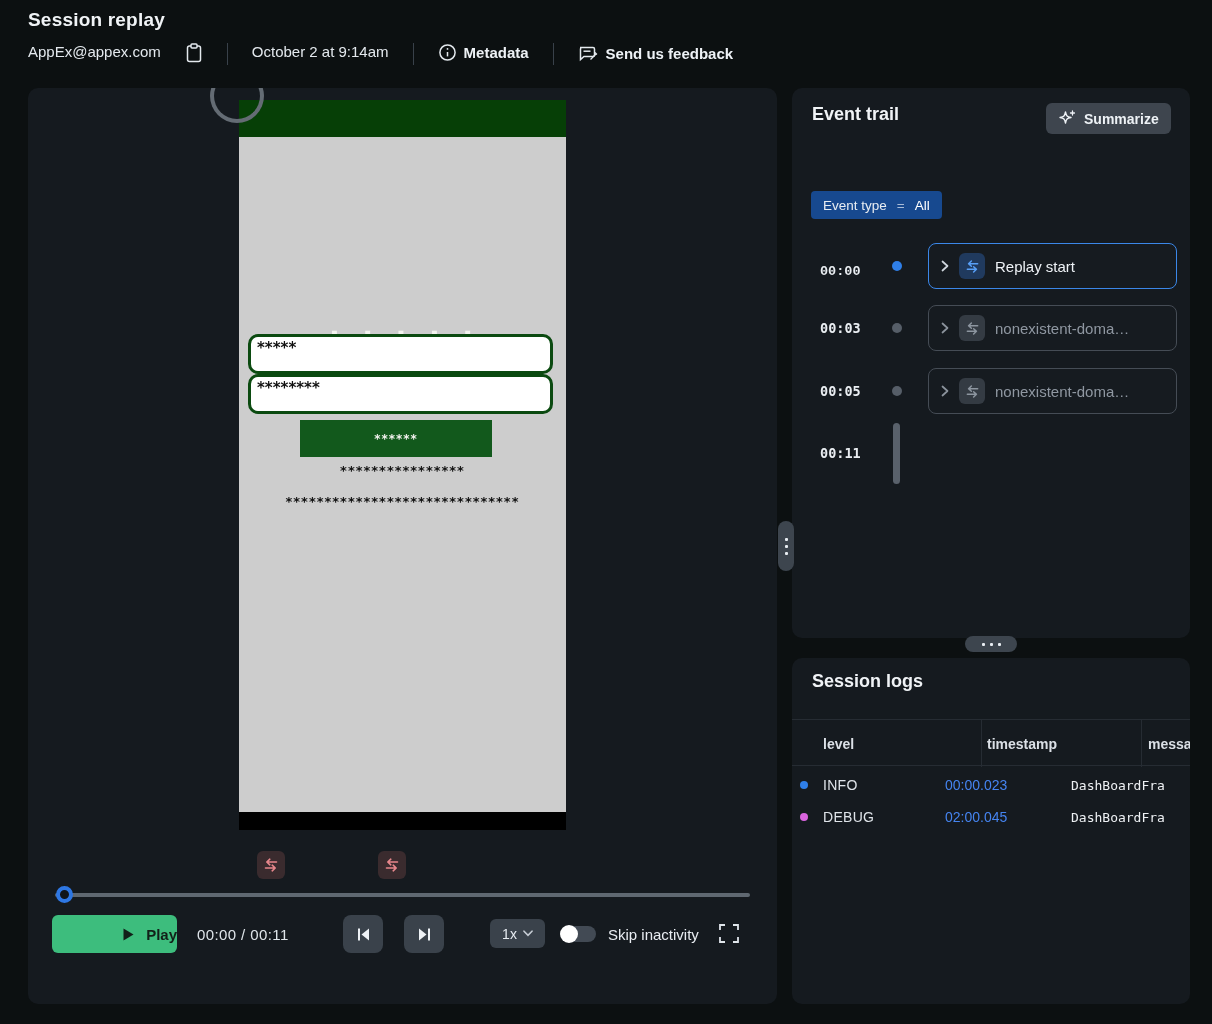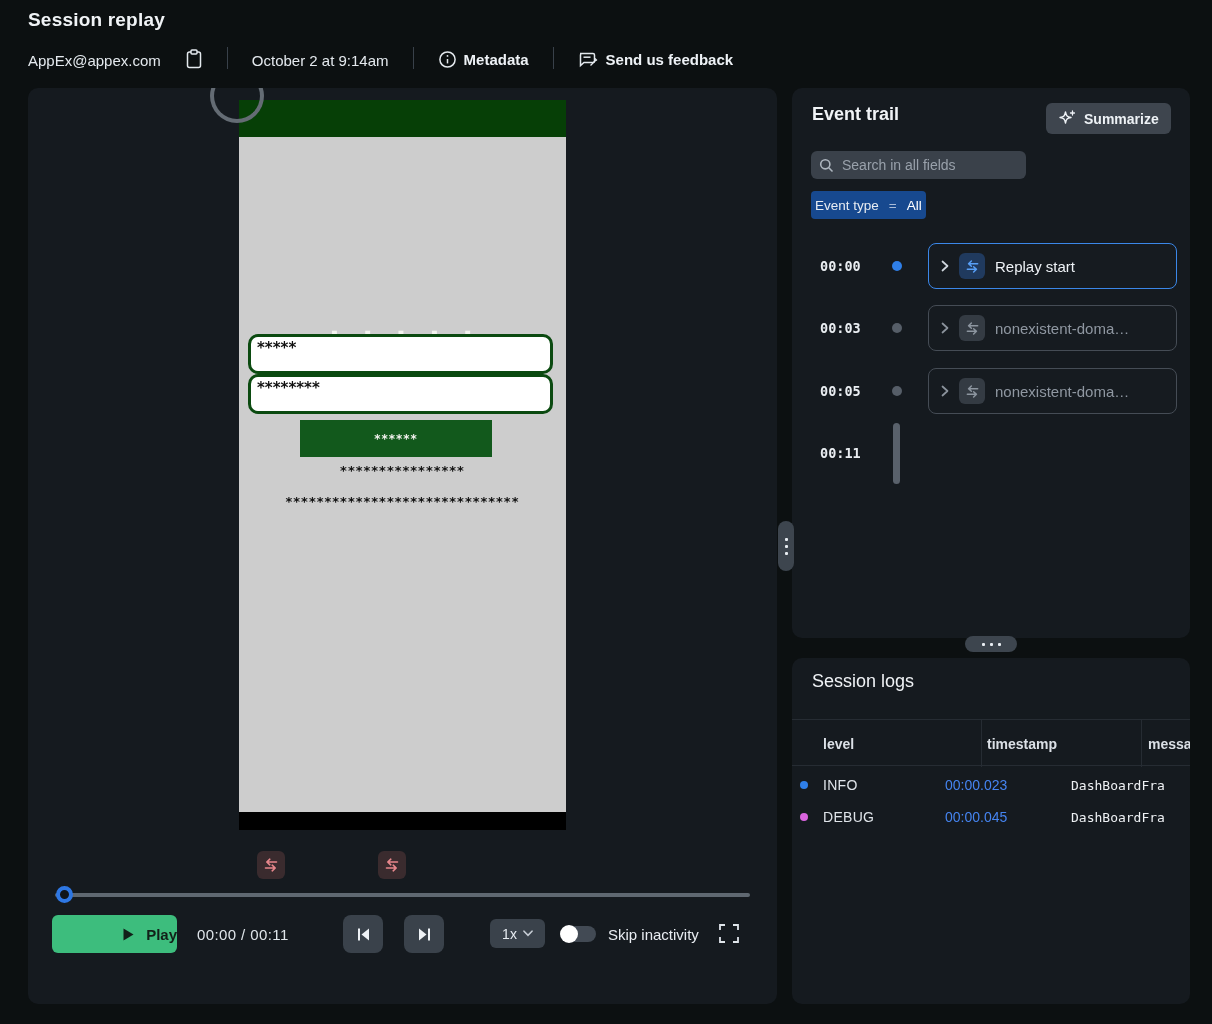--- a/index.html
+++ b/index.html
@@ -4,21 +4,21 @@
 <style>
   html,body{margin:0;padding:0;background:#0c1011;}
   *{box-sizing:border-box;}
   .root{position:relative;width:1212px;height:1024px;background:#0c1011;
         font-family:"Liberation Sans",sans-serif;color:#e8edf2;overflow:hidden;}
   .abs{position:absolute;}
   svg{display:block;}
 
   
   .page-title{left:28px;top:9px;font-size:19px;font-weight:700;color:#f0f3f6;letter-spacing:.2px;}
-  .meta-row{left:28px;top:43px;height:26px;display:flex;align-items:flex-end;gap:24px;font-size:15px;color:#e4e9ee;}
+  .meta-row{left:28px;top:43px;height:26px;display:flex;align-items:flex-start;gap:24px;font-size:15px;color:#e4e9ee;}
   .meta-sep{width:1px;height:22px;background:#39414a;}
   .meta-item{display:flex;align-items:center;gap:7px;}
   .meta-strong{font-weight:600;color:#eef2f6;}
   .icon-btn{cursor:pointer;}
 
   
   .panel{position:absolute;background:#151a1f;border-radius:10px;}
   .player-panel{left:28px;top:88px;width:749px;height:916px;overflow:hidden;}
   .event-panel{left:792px;top:88px;width:398px;height:550px;overflow:hidden;}
   .logs-panel{left:792px;top:658px;width:398px;height:346px;overflow:hidden;}
@@ -72,21 +72,21 @@
 
   
   .et-title{left:20px;top:16px;font-size:18px;font-weight:700;color:#f0f3f6;}
   .summarize-btn{left:254px;top:15px;height:31px;padding:0 12px;border-radius:6px;background:#3e454e;
                  display:flex;align-items:center;gap:8px;font-size:14px;font-weight:600;color:#eef2f6;cursor:pointer;}
   .search-box{left:19px;top:63px;width:215px;height:28px;border-radius:6px;background:#3a414a;
               display:flex;align-items:center;gap:6px;padding:0 8px;}
   .search-box input{flex:1;background:transparent;border:none;outline:none;
                     font-family:"Liberation Sans",sans-serif;font-size:14px;color:#dfe5ea;min-width:0;}
   .search-box input::placeholder{color:#99a1ab;}
-  .chip{left:19px;top:103px;height:28px;padding:0 4px;border-radius:4px;
+  .chip{left:19px;top:103px;height:28px;padding:0 12px;border-radius:4px;
         display:flex;align-items:center;gap:10px;font-size:13.5px;cursor:pointer;}
   .chip .op{color:#a9bcd8;}
   .chip .val{color:#fff;}
   .ev-time{left:28px;width:44px;font-family:"DejaVu Sans Mono","Liberation Mono",monospace;
            font-size:13.5px;font-weight:700;color:#e9edf1;}
   .ev-dot{left:100px;width:10px;height:10px;border-radius:50%;}
   .ev-dot.gray{background:#565e68;}
   .ev-bar{left:101px;top:335px;width:7px;height:61px;border-radius:3.5px;background:#59616b;}
   .ev-card{left:136px;width:249px;height:46px;border-radius:8px;border:1px solid #454c55;
            display:flex;align-items:center;gap:10px;padding:0 12px;cursor:pointer;background:#161b20;}
@@ -94,21 +94,21 @@
   .ev-chevron{color:#8b939c;flex:none;}
   .ev-card.selected .ev-chevron{color:#cfd6dd;}
   .ev-icon{flex:none;width:26px;height:26px;border-radius:6px;background:#343b43;color:#8d96a0;
            display:flex;align-items:center;justify-content:center;}
   .ev-icon.blue{background:#203a5e;color:#58a0f8;}
   .ev-label{font-size:15px;color:#8f97a1;white-space:nowrap;overflow:hidden;text-overflow:ellipsis;}
   .ev-label.bright{color:#eef2f6;}
   .ev-label.light{color:#c6ccd3;}
 
   
-  .logs-title{left:20px;top:13px;font-size:18px;font-weight:400;color:#f0f3f6;}
+  .logs-title{left:20px;top:13px;font-size:18px;font-weight:700;color:#f0f3f6;}
   .logs-header{left:0;top:61px;width:398px;height:47px;border-top:1px solid #262c33;border-bottom:1px solid #262c33;}
   .col-head{position:absolute;top:0;height:47px;display:flex;align-items:center;
             font-size:14px;font-weight:700;color:#dbe0e6;white-space:nowrap;}
   .col-sep{position:absolute;top:0;width:1px;height:47px;background:#262c33;}
   .log-row{left:0;width:398px;height:32px;}
   .log-dot{position:absolute;left:8px;top:12px;width:8px;height:8px;border-radius:50%;}
   .log-level{position:absolute;left:31px;top:0;height:32px;display:flex;align-items:center;
              font-size:14px;color:#dfe4e9;letter-spacing:.3px;}
   .log-ts{position:absolute;left:153px;top:0;height:32px;display:flex;align-items:center;
           font-size:14px;color:#4584f0;cursor:pointer;}
@@ -226,35 +226,28 @@
     <div class="abs et-title">Event trail</div>
 
     <div class="abs summarize-btn">
       <svg width="18" height="17" viewBox="0 0 18 17">
         <path d="M7.5 2 C8.3 6 9 6.7 13 7.5 C9 8.3 8.3 9 7.5 13 C6.7 9 6 8.3 2 7.5 C6 6.7 6.7 6 7.5 2 Z" fill="none" stroke="#eef2f6" stroke-width="1.4" stroke-linejoin="round"></path>
         <path d="M14.5 1 V5 M12.5 3 H16.5" stroke="#eef2f6" stroke-width="1.3" stroke-linecap="round"></path>
       </svg>
       <span>Summarize</span>
     </div>
 
-    <div class="abs search-box">
-      <svg width="15" height="15" viewBox="0 0 15 15" fill="none" stroke="#aeb6bf" stroke-width="1.6">
-        <circle cx="6.3" cy="6.3" r="4.6"></circle>
-        <line x1="9.8" y1="9.8" x2="13.5" y2="13.5"></line>
-      </svg>
-      <input type="text" value="" placeholder="Search in all fields" style="">
-    </div>
 
     <div class="abs chip" style="background: rgb(23, 73, 143);">
       <span>Event type</span>
       <span class="op">=</span>
       <span class="val">All</span>
     </div>
 
-    <div class="abs ev-time" style="top:170px;">00:00</div>
+    <div class="abs ev-time" style="top:176px;font-family:Liberation Mono, monospace;">00:00</div>
     <div class="abs ev-dot" style="top: 173px; background: rgb(47, 127, 232);"></div>
     <div class="abs ev-card selected" style="top: 155px; border-color: rgb(59, 135, 232);">
       <svg class="ev-chevron" width="8" height="12" viewBox="0 0 8 12" fill="none" stroke="currentColor" stroke-width="1.7" stroke-linecap="round" stroke-linejoin="round">
         <polyline points="1.5,1.5 6.5,6 1.5,10.5"></polyline>
       </svg>
       <span class="ev-icon blue">
         <svg width="15" height="15" viewBox="0 0 16 16" fill="none" stroke="currentColor" stroke-width="1.6" stroke-linecap="round" stroke-linejoin="round">
           <path d="M13.5 5 H4 M6.8 2.2 L3.8 5 L6.8 7.8 M2.5 11 H12 M9.2 8.2 L12.2 11 L9.2 13.8"></path>
         </svg>
       </span>
@@ -317,18 +310,18 @@
 
     <div class="abs log-row" style="top:111px;">
       <span class="log-dot" style="background: rgb(47, 127, 232);"></span>
       <span class="log-level">INFO</span>
       <span class="log-ts">00:00.023</span>
       <span class="log-msg">DashBoardFra</span>
     </div>
     <div class="abs log-row" style="top:143px;">
       <span class="log-dot" style="background: rgb(217, 100, 222);"></span>
       <span class="log-level">DEBUG</span>
-      <span class="log-ts">00:00.045</span>
+      <span class="log-ts">02:00.045</span>
       <span class="log-msg">DashBoardFra</span>
     </div>
   </div>
 
 </div>
 
 </body></html>

